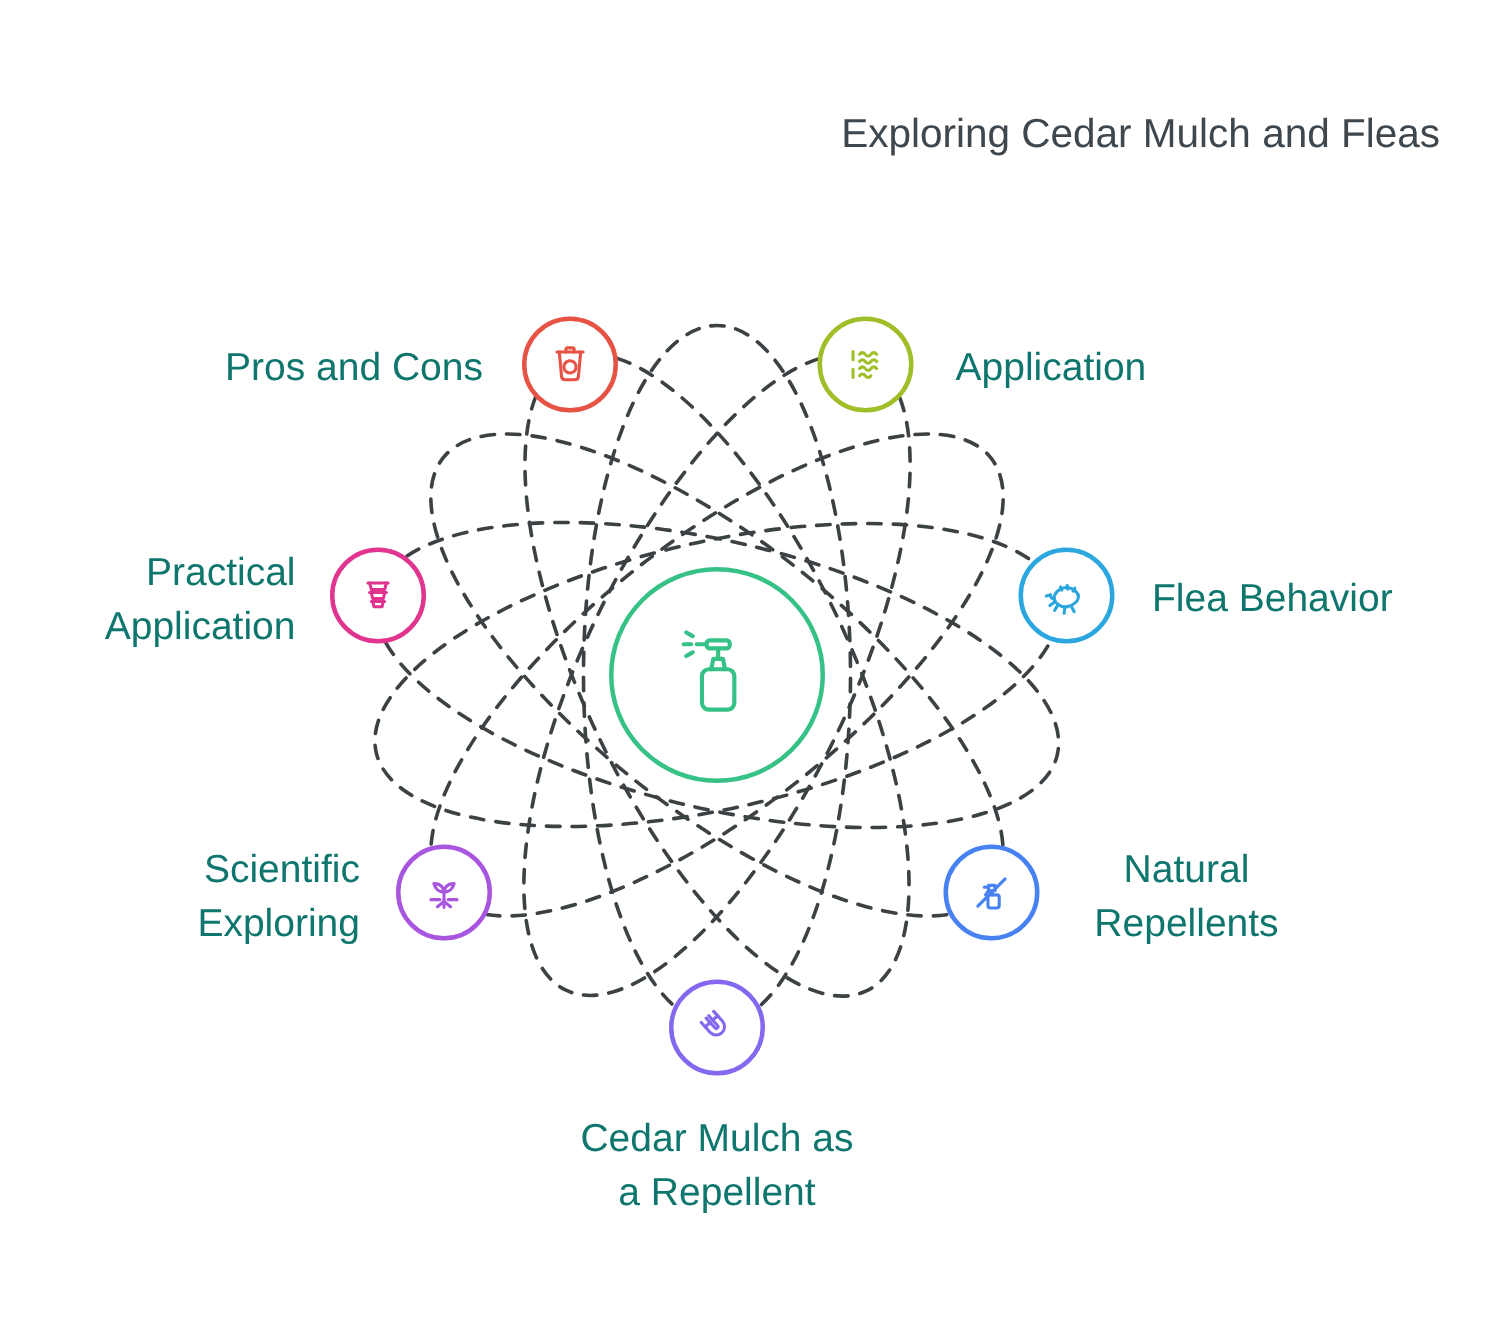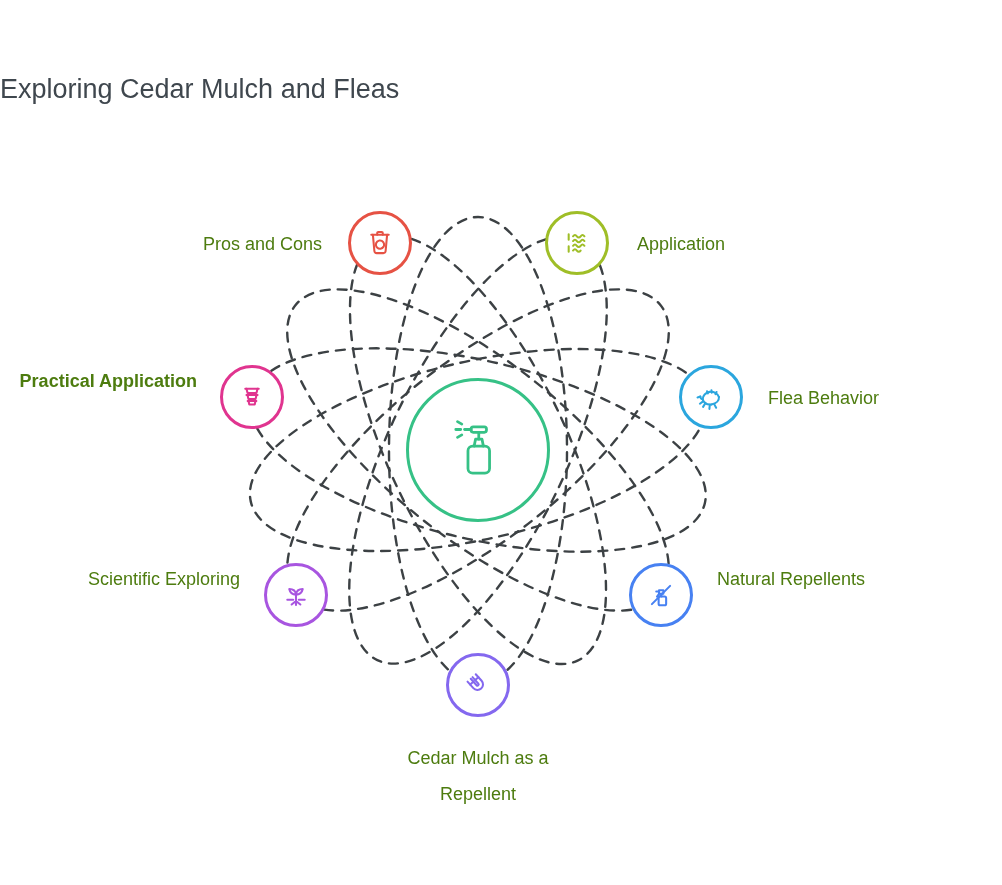--- a/index.html
+++ b/index.html
@@ -6,37 +6,37 @@
   #stage{
     position:relative;
     width:1002px;height:885px;
     background:#fff;
     font-family:"Liberation Sans", sans-serif;
     overflow:hidden;
   }
   #orbits{position:absolute;left:0;top:0;}
   .title{
     position:absolute;left:0;top:74px;width:960px;
-    text-align:left;font-size:27px;color:#3f474e;
+    text-align:right;font-size:27px;color:#3f474e;
   }
   .node{
     position:absolute;display:flex;align-items:center;justify-content:center;
     background:#fff;border:3px solid currentColor;border-radius:50%;
     box-sizing:border-box;
   }
   .satellite{width:64px;height:64px;}
   .center-node{width:144px;height:144px;left:406px;top:378px;}
   .icon{display:block;}
   .icon path,.icon rect,.icon line{fill:none;stroke:currentColor;stroke-linecap:round;stroke-linejoin:round;}
   .label{
-    position:absolute;font-size:18px;line-height:36px;color:#4d7c0f;
+    position:absolute;font-size:26px;line-height:36px;color:#0f766e;
   }
   .lbl-pros{left:40px;top:226px;width:282px;text-align:right;}
   .lbl-intro{left:637px;top:226px;width:280px;text-align:left;}
-  .lbl-practical{left:0px;top:363px;width:197px;text-align:right;font-weight:bold;}
+  .lbl-practical{left:0px;top:363px;width:197px;text-align:right;}
   .lbl-flea{left:768px;top:380px;width:230px;text-align:left;}
   .lbl-scientific{left:70px;top:561px;width:170px;text-align:right;}
   .lbl-natural{left:716px;top:561px;width:150px;text-align:center;}
   .lbl-cedar{left:380px;top:740px;width:196px;text-align:center;}
   .pos-pros{left:348px;top:211px;}
   .pos-intro{left:545px;top:211px;}
   .pos-practical{left:220px;top:365px;}
   .pos-flea{left:679px;top:365px;}
   .pos-scientific{left:264px;top:563px;}
   .pos-natural{left:629px;top:563px;}

